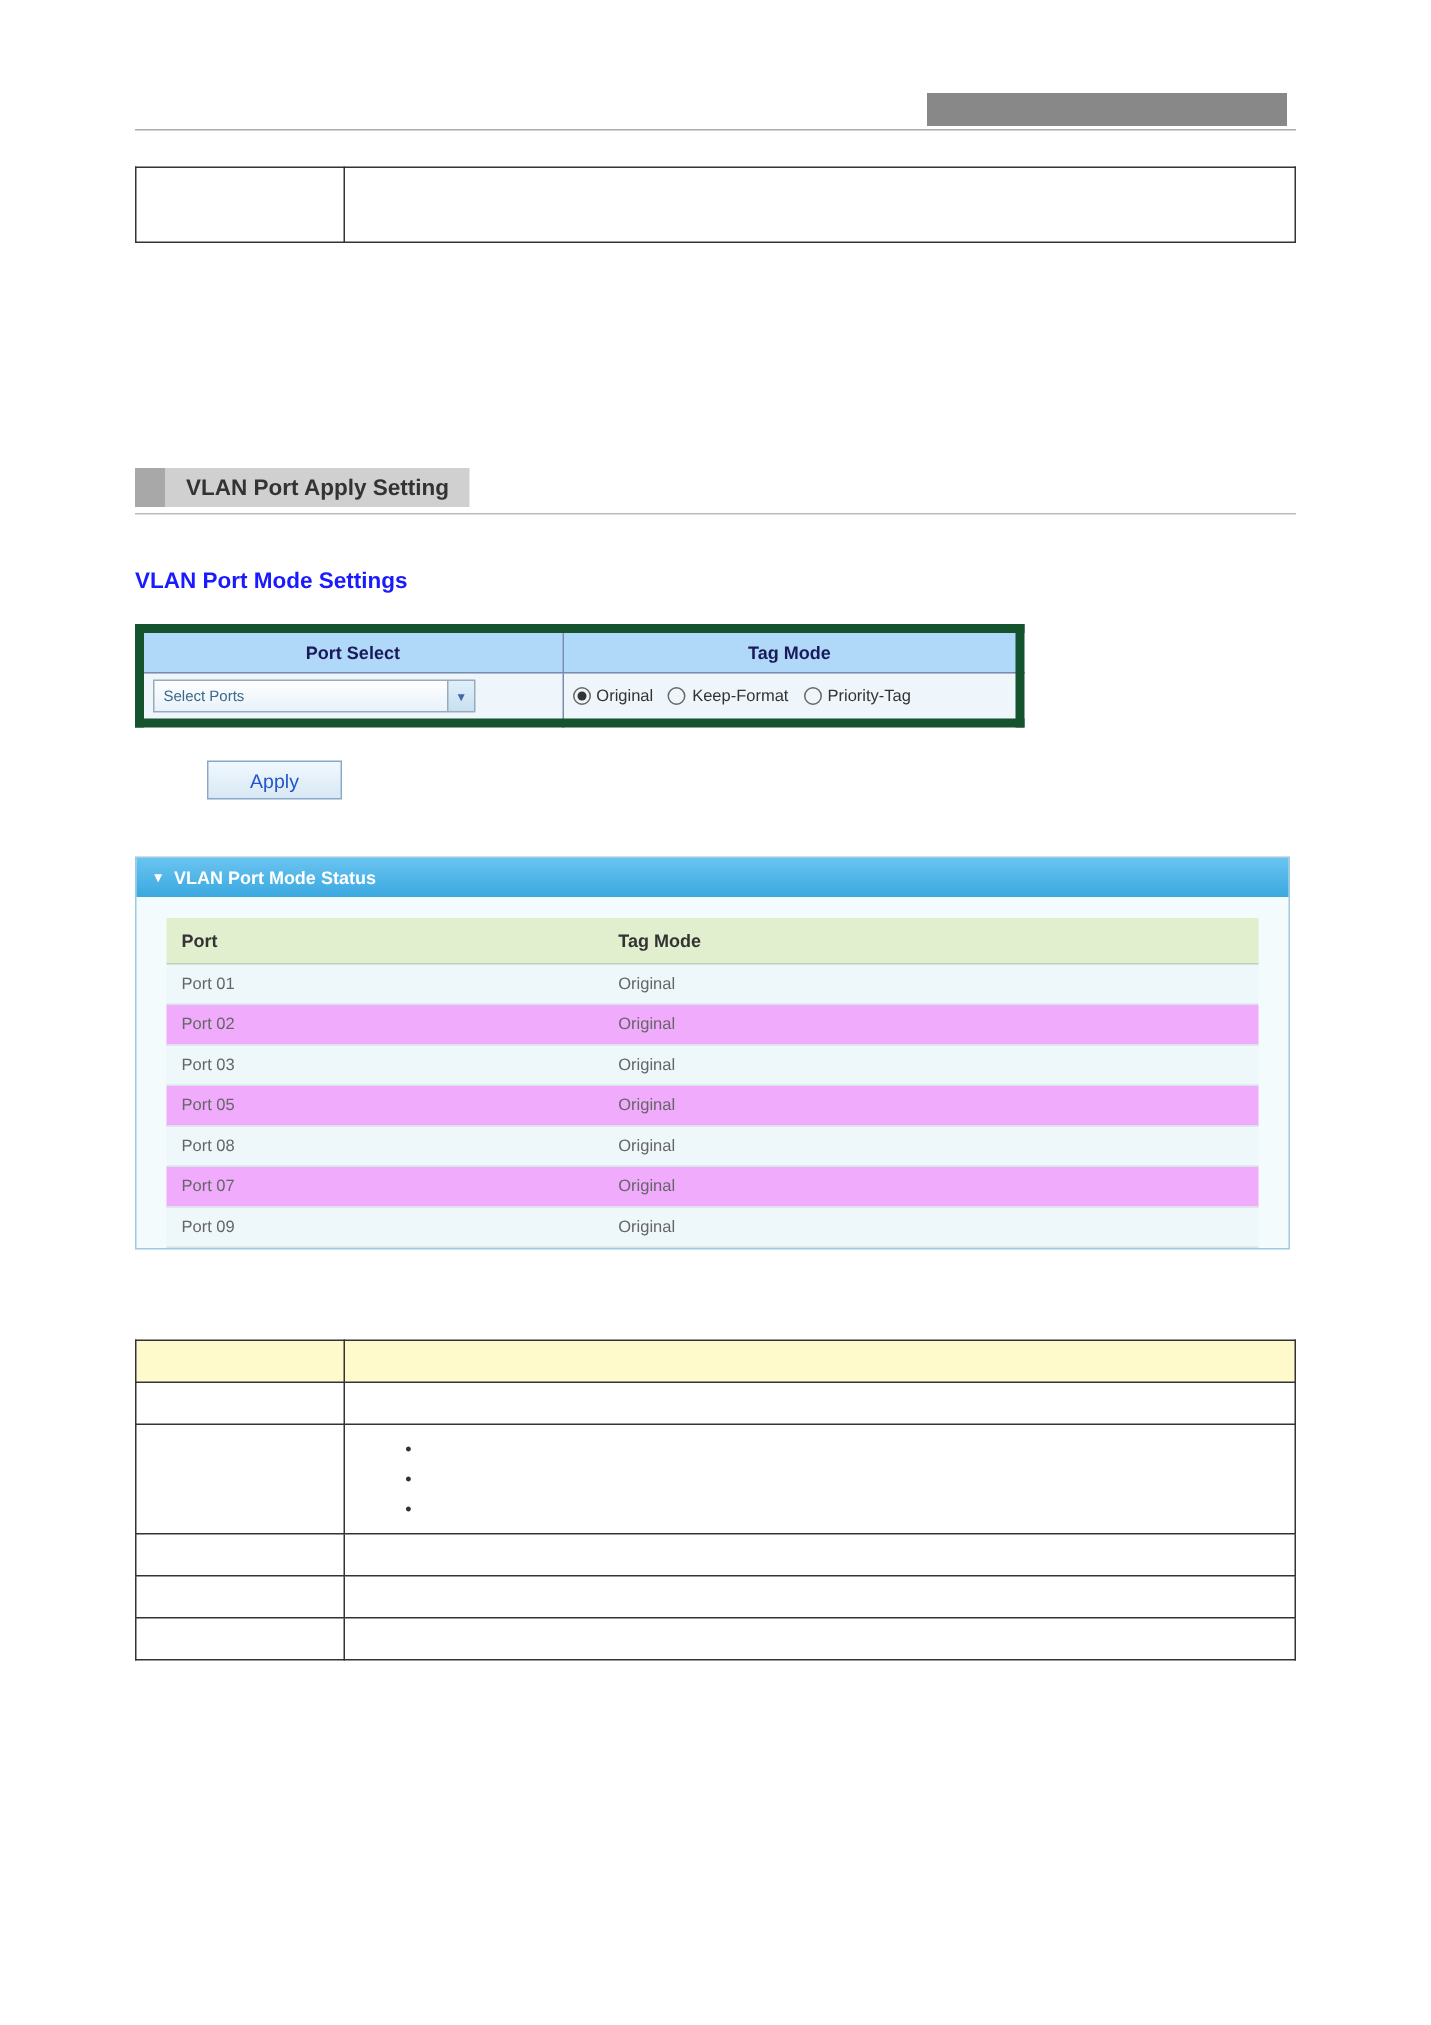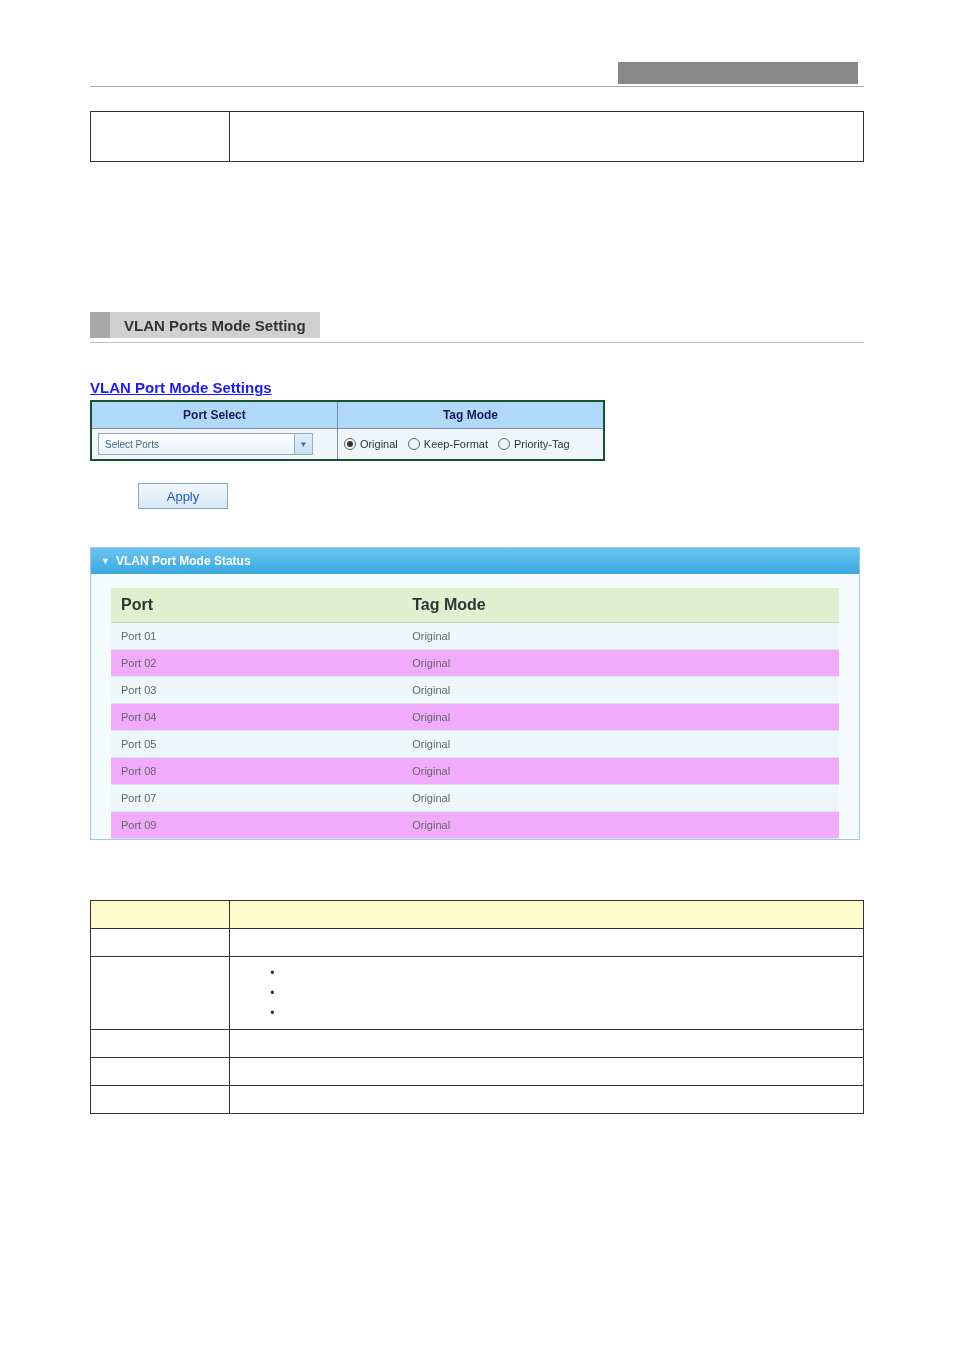--- a/index.html
+++ b/index.html
@@ -11,42 +11,42 @@
     .small-table-1 { margin: 24px 90px 0 90px; border-collapse: collapse; width: calc(100% - 180px); }
     .small-table-1 td { border: 1px solid #333; height: 50px; }
     .small-table-1 .col-a { width: 18%; }
     
     .section-heading-row { margin: 150px 0 0 90px; display: flex; align-items: stretch; }
     .gray-block-left { width: 20px; background: #a8a8a8; height: 26px; }
     .section-heading { background: #d0d0d0; padding: 4px 14px; font-weight: bold; font-size: 15px; height: 26px; display: flex; align-items: center; }
     .section-hr { border: none; border-top: 1px solid #bbb; margin: 4px 90px 0 90px; }
     
     .screenshot-area { margin: 36px 0 0 90px; width: 770px; }
-    .settings-title { color: #1a1aff; font-weight: bold; font-size: 15px; margin-bottom: 4px; text-decoration: underline; }
+    .settings-title { color: #1a1aff; font-weight: bold; font-size: 15px; margin-bottom: 20px; }
     
-    .settings-table { border-collapse: collapse; width: 515px; border: 2px solid #14532d; }
+    .settings-table { border-collapse: collapse; width: 593px; border: 6px solid #14532d; }
     .settings-table th { background: #b0d8f8; color: #1a1a5a; font-weight: bold; font-size: 12px; padding: 6px; border: 1px solid #7a8ab0; text-align: center; }
     .settings-table td { padding: 4px 6px; border: 1px solid #7a8ab0; background: #eef6fc; font-size: 11px; vertical-align: middle; }
     
     .dropdown { display: flex; align-items: center; background: linear-gradient(#fefeff, #e8f2fa); border: 1px solid #9ab; width: 215px; height: 22px; }
     .dropdown-text { flex: 1; padding: 0 6px; color: #3a6a8a; font-size: 10px; }
     .dropdown-arrow { width: 18px; height: 20px; background: linear-gradient(#e0f0fa, #c8e0f0); border-left: 1px solid #9ab; display: flex; align-items: center; justify-content: center; color: #46a; font-size: 8px; }
     
     .radio-group { display: flex; align-items: center; gap: 2px; font-size: 11px; color: #333; }
     .radio { width: 12px; height: 12px; border: 1px solid #666; border-radius: 50%; display: inline-flex; align-items: center; justify-content: center; margin-right: 2px; }
     .radio.checked::after { content: ""; width: 6px; height: 6px; background: #333; border-radius: 50%; }
     .radio-label { margin-right: 8px; }
     
     .apply-btn { margin-top: 22px; width: 90px; height: 26px; background: linear-gradient(#f0f8ff, #d8e8f4); border: 1px solid #88a8c8; color: #2255cc; font-size: 13px; display: flex; align-items: center; justify-content: center; cursor: pointer; margin-left: 48px; }
     
     .status-panel { margin-top: 38px; border: 1px solid #a0c8e0; background: #f4fbfd; }
     .status-header { background: linear-gradient(#6ac4f0, #3aa8e0); color: #fff; padding: 6px 10px; font-weight: bold; font-size: 12px; display: flex; align-items: center; }
     .status-header .tri { margin-right: 6px; font-size: 9px; }
     .status-table { width: calc(100% - 40px); margin: 14px 20px 0 20px; border-collapse: collapse; }
-    .status-table th { background: #e2efcf; padding: 8px 10px; text-align: left; font-size: 16px; color: #333; border-bottom: 1px solid #c0d0c0; font-weight: bold; }
+    .status-table th { background: #e2efcf; padding: 8px 10px; text-align: left; font-size: 12px; color: #333; border-bottom: 1px solid #c0d0c0; font-weight: bold; }
     .status-table td { padding: 7px 10px; font-size: 11px; color: #666; border-bottom: 1px solid #d8e4e8; background: #f0abfc; }
     .status-table tr:nth-child(even) td { background: #eef7f9; }
     .status-table .col-port { width: 40%; }
     
     .desc-table { margin: 60px 90px 0 90px; width: calc(100% - 180px); border-collapse: collapse; }
     .desc-table th { background: #fffacc; border: 1px solid #333; height: 28px; }
     .desc-table td { border: 1px solid #333; padding: 6px 10px; vertical-align: top; font-size: 12px; }
     .desc-table .col-obj { width: 18%; }
     .desc-table .bullets { padding-left: 30px; }
     .desc-table .bullets .dot { display: block; line-height: 20px; }
@@ -64,21 +64,21 @@
     <tbody>
         <tr>
       <td class="col-a"></td>
       <td></td>
     </tr>
   </tbody>
     </table>
 
   <div class="section-heading-row">
     <div class="gray-block-left"></div>
-    <div class="section-heading">VLAN Ports Mode Setting</div>
+    <div class="section-heading">VLAN Port Apply Setting</div>
   </div>
   <hr class="section-hr">
 
   <div class="screenshot-area">
     <div class="settings-title">VLAN Port Mode Settings</div>
 
     <table class="settings-table">
       <tbody>
           <tr>
         <th>Port Select</th>
@@ -121,24 +121,20 @@
         <tr>
               <td>Port 01</td>
               <td>Original</td>
             </tr>
         <tr>
               <td>Port 02</td>
               <td>Original</td>
             </tr>
         <tr>
               <td>Port 03</td>
-              <td>Original</td>
-            </tr>
-        <tr>
-              <td>Port 04</td>
               <td>Original</td>
             </tr>
         <tr>
               <td>Port 05</td>
               <td>Original</td>
             </tr>
         <tr>
               <td>Port 08</td>
               <td>Original</td>
             </tr>

